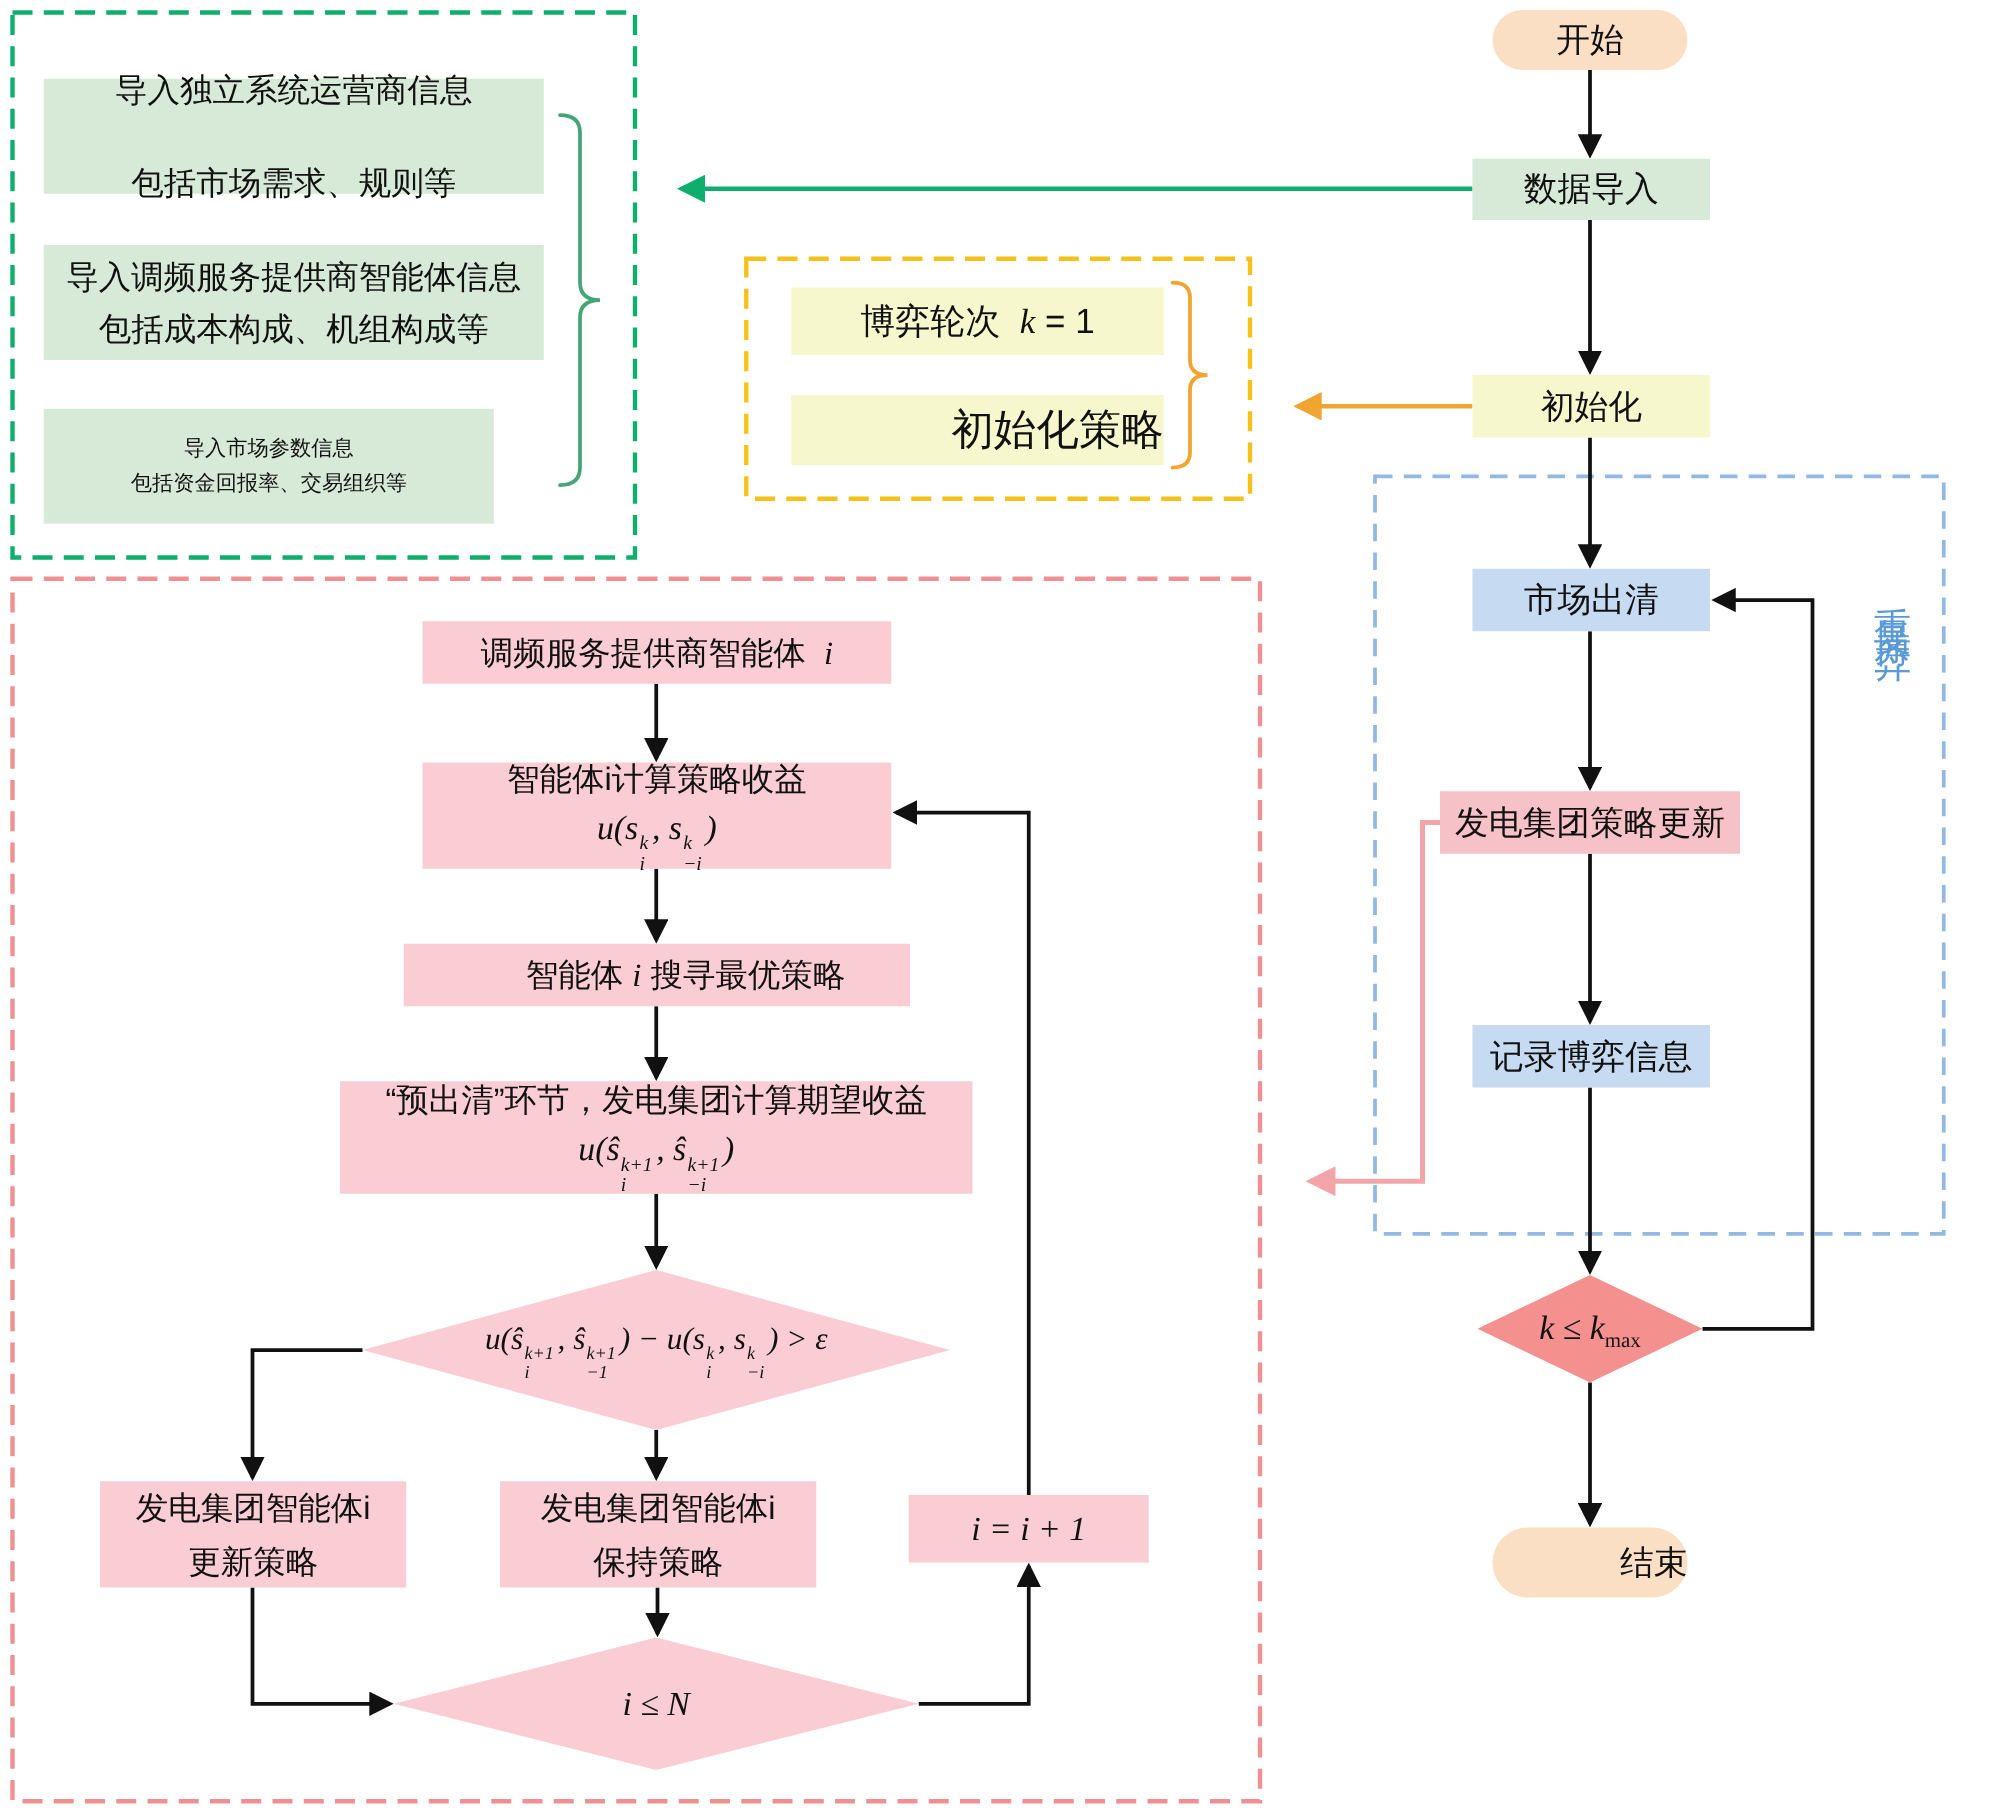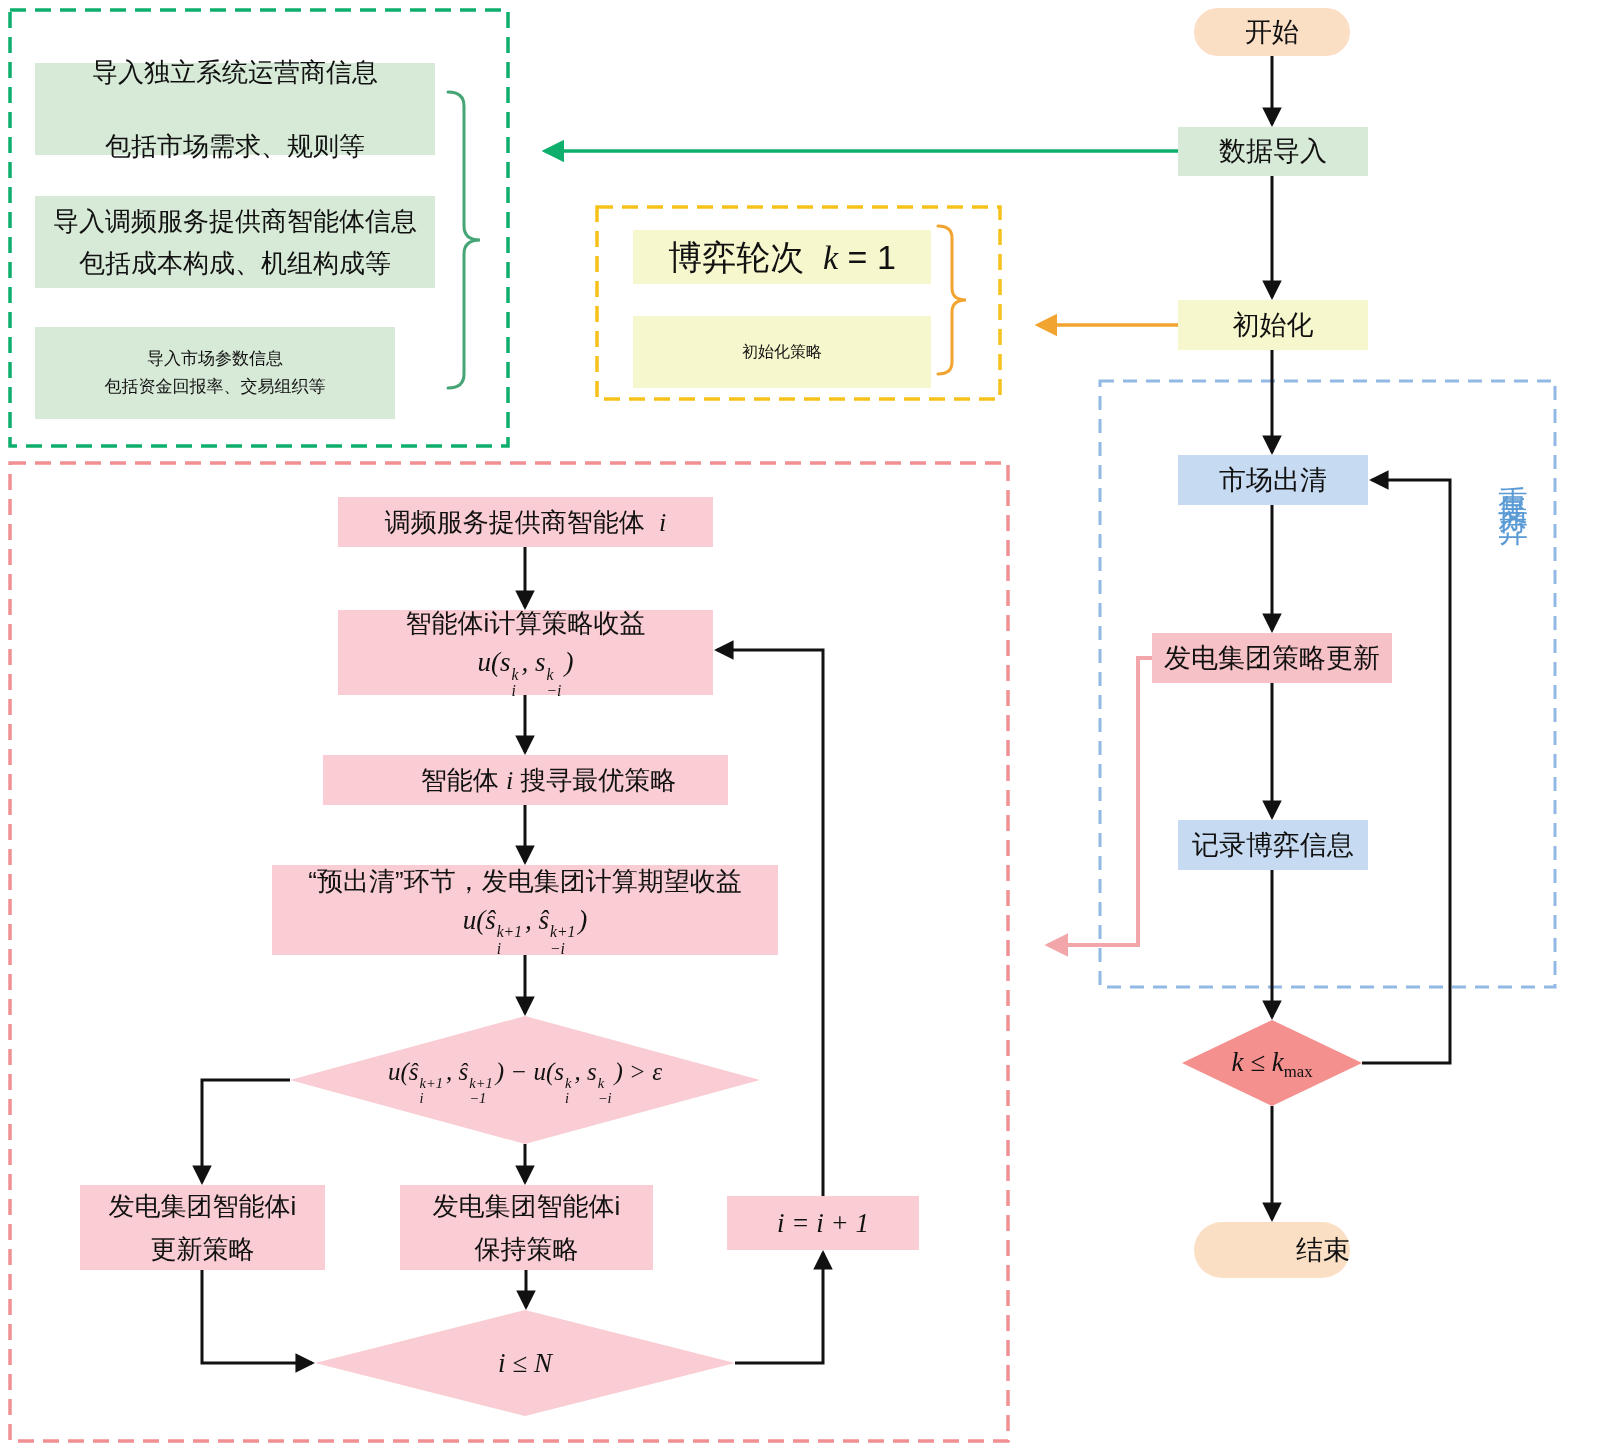--- a/index.html
+++ b/index.html
@@ -126,25 +126,25 @@
   <div class="node bg-green two-line" style="left:35px;top:196px;width:400px;height:92px;font-size:26px;">
     <div>导入调频服务提供商智能体信息</div>
     <div>包括成本构成、机组构成等</div>
   </div>
 
   <div class="node bg-green two-line" style="left:35px;top:327px;width:360px;height:92px;font-size:17px;">
     <div>导入市场参数信息</div>
     <div>包括资金回报率、交易组织等</div>
   </div>
 
-  <div class="node bg-yellow" style="left:633px;top:230px;width:298px;height:54px;font-size:34px;">
+  <div class="node bg-yellow" style="left:633px;top:230px;width:298px;height:54px;font-size:28px;">
     <span>博弈轮次&nbsp; <span class="m">k</span> = 1</span>
   </div>
 
-  <div class="node bg-yellow" style="left:633px;top:316px;width:298px;height:72px;font-size:16px;">
+  <div class="node bg-yellow" style="left:633px;top:316px;width:298px;height:56px;font-size:34px;align-items:flex-end;">
     <span>初始化策略</span>
   </div>
 
   <div class="node bg-pink" style="left:338px;top:497px;width:375px;height:50px;font-size:26px;">
     <span>调频服务提供商智能体&nbsp; <span class="m">i</span></span>
   </div>
 
   <div class="node bg-pink" style="left:338px;top:610px;width:375px;height:85px;font-size:26px;line-height:1.45;">
     <div>智能体i计算策略收益</div>
     <div class="m-line" style="font-size:27px;">u(s<span class="ms">

